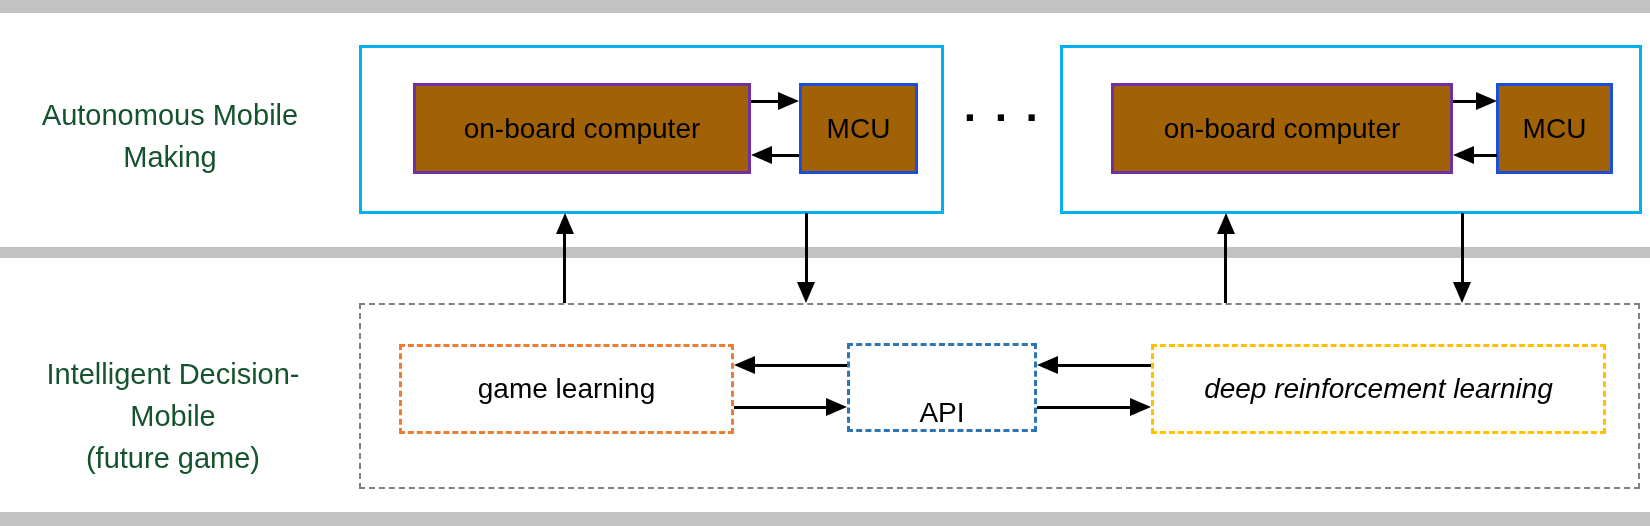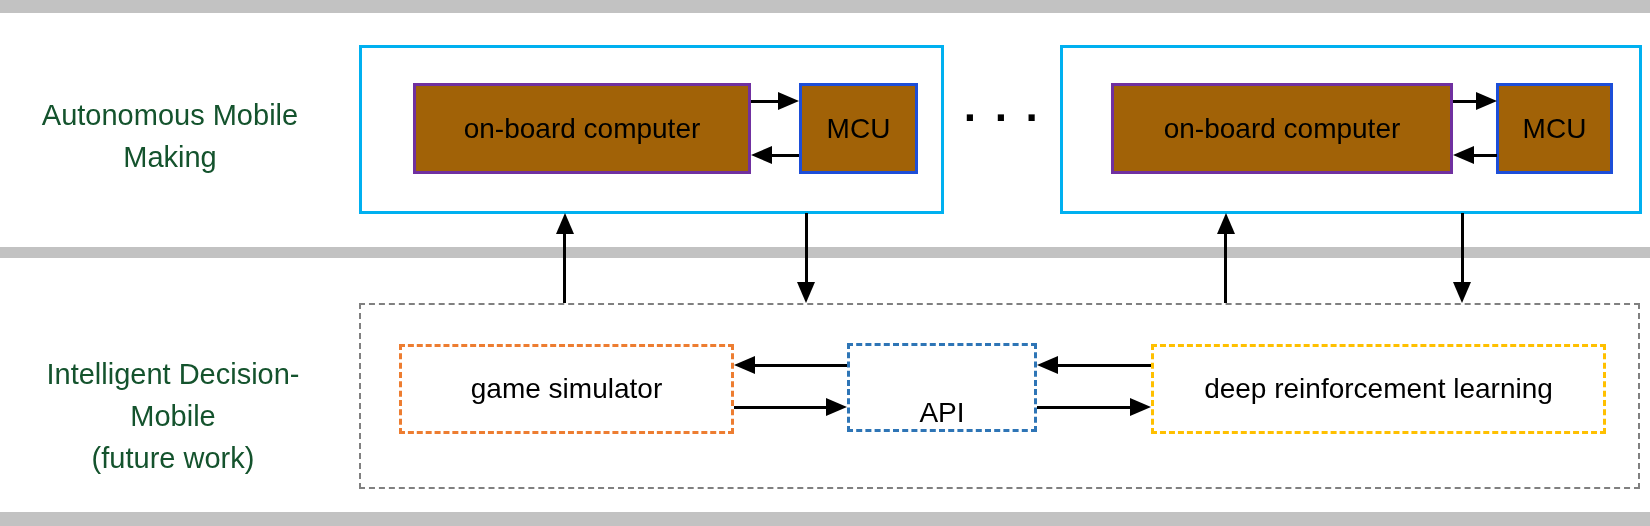--- a/index.html
+++ b/index.html
@@ -51,21 +51,21 @@
   }
   #idm-container{left:359px;top:303px;width:1281px;height:186px;}
 
   .dashed-box{
     position:absolute;box-sizing:border-box;background:#fff;
     display:flex;align-items:center;justify-content:center;
     font-size:28px;border-style:dashed;border-width:3px;
   }
   #box-game{left:399px;top:344px;width:335px;height:90px;border-color:#ED7D31;}
   #box-api{left:847px;top:343px;width:190px;height:89px;border-color:#2E75B6;align-items:flex-end;}
-  #box-drl{left:1151px;top:344px;width:455px;height:90px;border-color:#FFC000;}
+  #box-drl{left:1151px;top:344px;width:455px;height:90px;border-color:#FFC000;font-style:italic;}
 
   
   .aline{position:absolute;background:#000;}
   .ah{position:absolute;width:0;height:0;}
   .ah-right{border-top:9px solid transparent;border-bottom:9px solid transparent;border-left:21px solid #000;}
   .ah-left{border-top:9px solid transparent;border-bottom:9px solid transparent;border-right:21px solid #000;}
   .ah-up{border-left:9px solid transparent;border-right:9px solid transparent;border-bottom:21px solid #000;}
   .ah-down{border-left:9px solid transparent;border-right:9px solid transparent;border-top:21px solid #000;}
 </style>
 </head>
@@ -77,21 +77,21 @@
   <div class="bar" id="bar-middle"></div>
   <div class="bar" id="bar-bottom"></div>
 
   <div class="section-label" id="label-robots">
     <div>Autonomous Mobile</div>
     <div>Making</div>
   </div>
   <div class="section-label" id="label-decision">
     <div>Intelligent Decision-</div>
     <div>Mobile</div>
-    <div>(future work)</div>
+    <div>(future game)</div>
   </div>
 
   <div class="robot-box" id="robot-1"></div>
   <div class="inner-box obc-box" id="obc-1">
     <span>on-board computer</span>
   </div>
   <div class="inner-box mcu-box" id="mcu-1">
     <span>MCU</span>
   </div>
 
@@ -123,21 +123,21 @@
   <div class="ah ah-down" style="left:797px;top:282px;"></div>
 
   <div class="aline" style="left:1224px;top:232px;width:3px;height:71px;"></div>
   <div class="ah ah-up" style="left:1217px;top:213px;"></div>
   <div class="aline" style="left:1461px;top:213px;width:3px;height:70px;"></div>
   <div class="ah ah-down" style="left:1453px;top:282px;"></div>
 
   <div class="dashed-container" id="idm-container"></div>
 
   <div class="dashed-box" id="box-game">
-    <span>game simulator</span>
+    <span>game learning</span>
   </div>
   <div class="dashed-box" id="box-api">
     <span>API</span>
   </div>
   <div class="dashed-box" id="box-drl">
     <span>deep reinforcement learning</span>
   </div>
 
   <div class="aline" style="left:754px;top:364px;width:93px;height:3px;"></div>
   <div class="ah ah-left" style="left:734px;top:356px;"></div>

